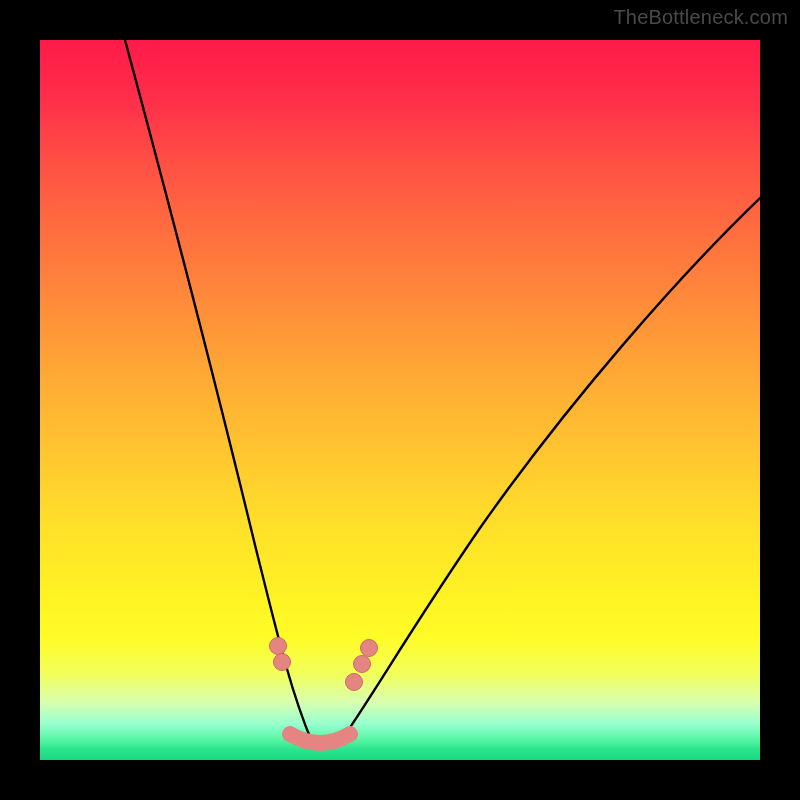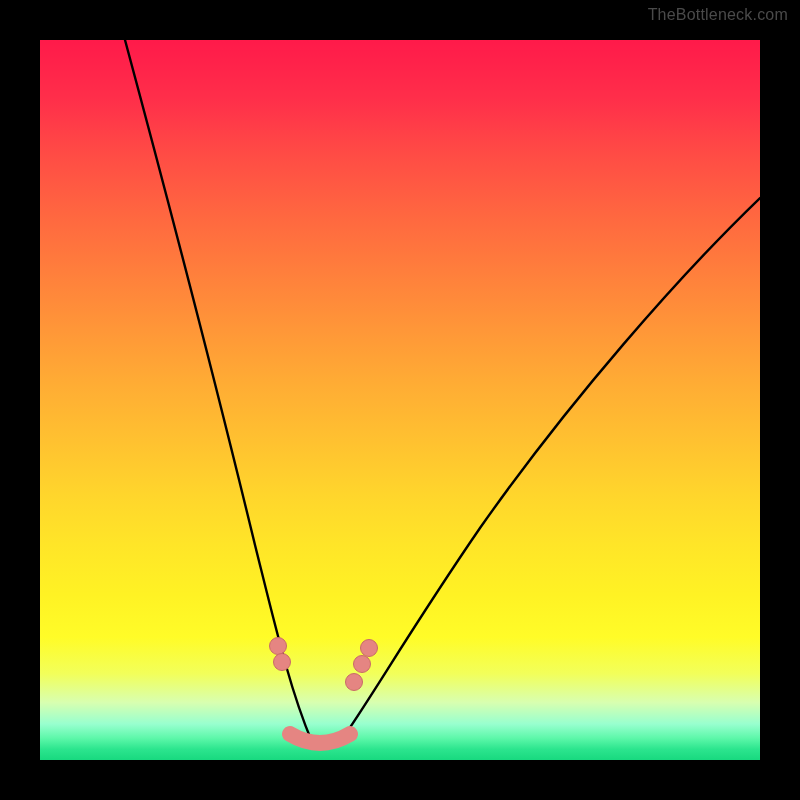--- a/index.html
+++ b/index.html
@@ -15,21 +15,21 @@
     position: relative;
     width: 800px;
     height: 800px;
     background: #000;
   }
   .watermark {
     position: absolute;
     top: 6px;
     right: 12px;
     color: #4a4a4a;
-    font-size: 16px;
+    font-size: 20px;
     font-weight: 500;
     z-index: 50;
     letter-spacing: 0.2px;
   }
   .plot-area {
     position: absolute;
     left: 40px;
     top: 40px;
     width: 720px;
     height: 720px;

